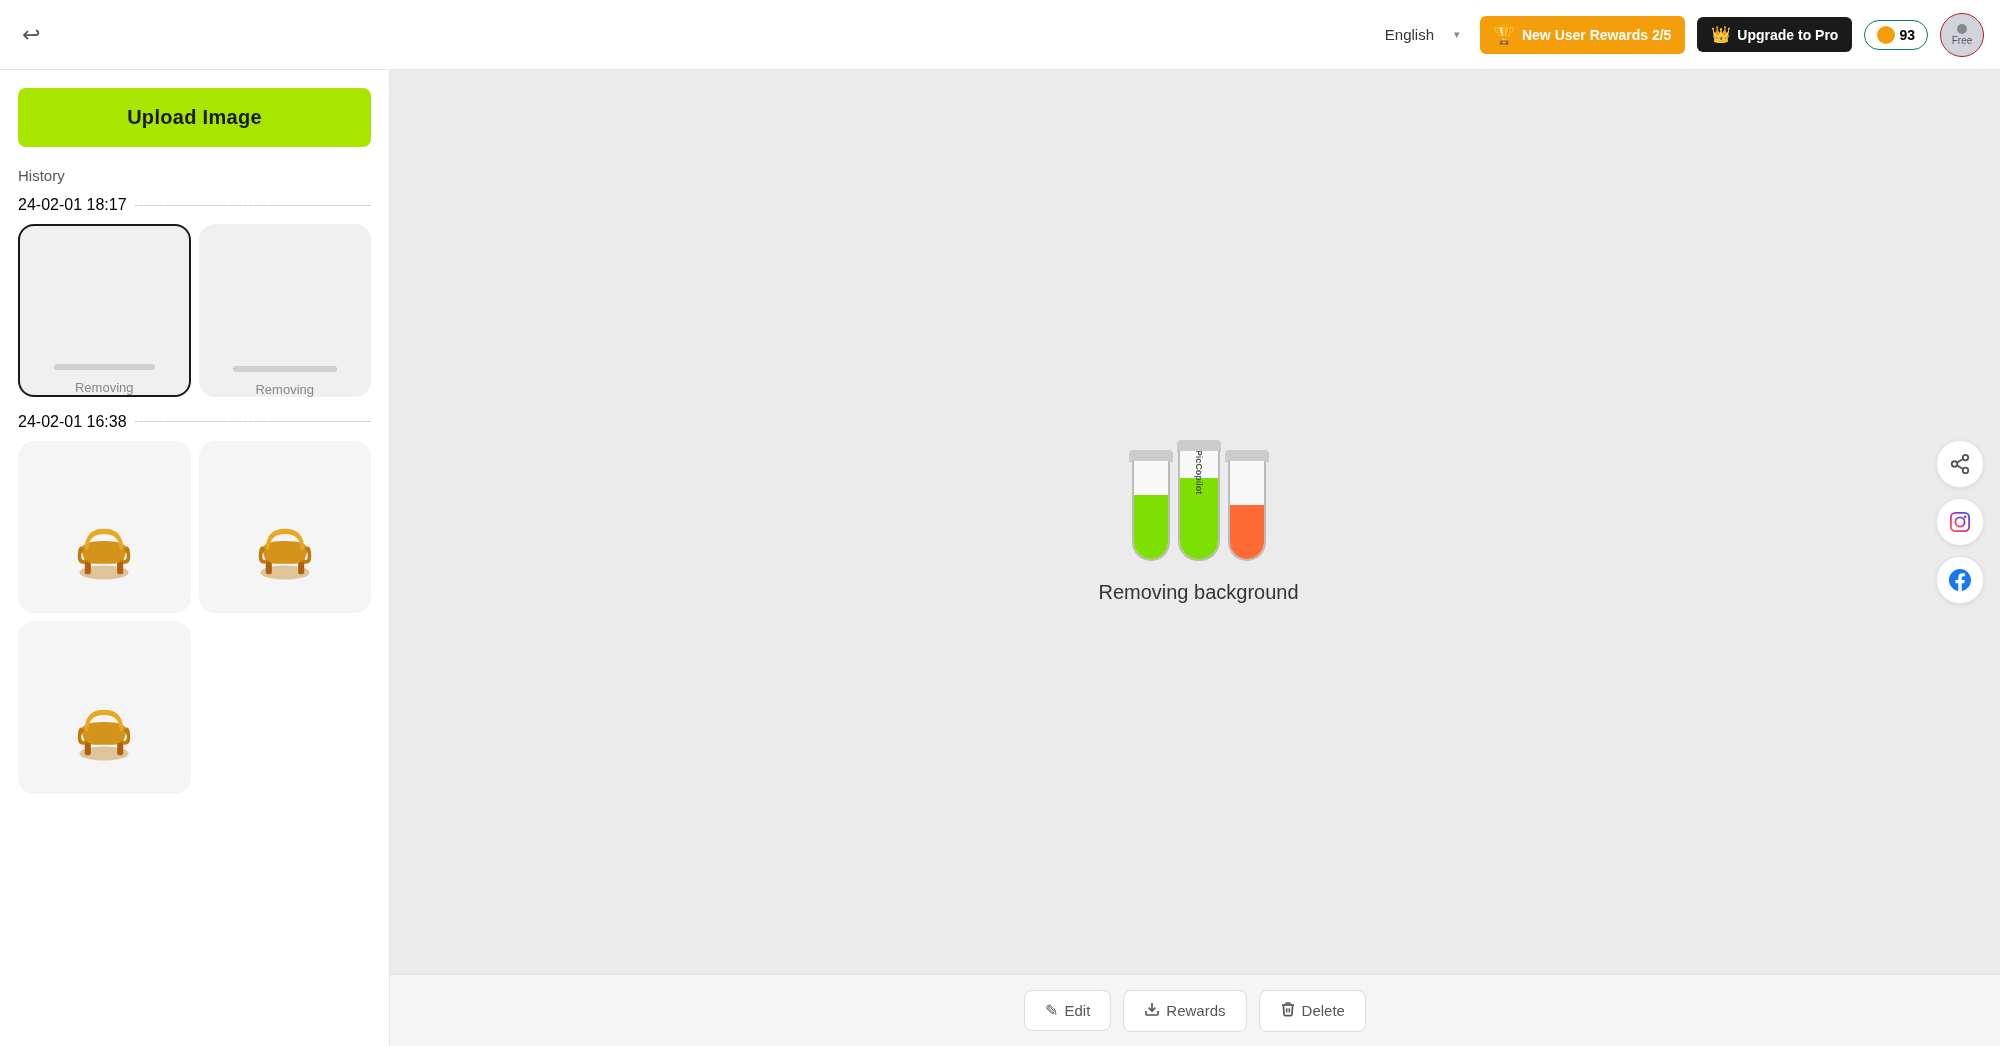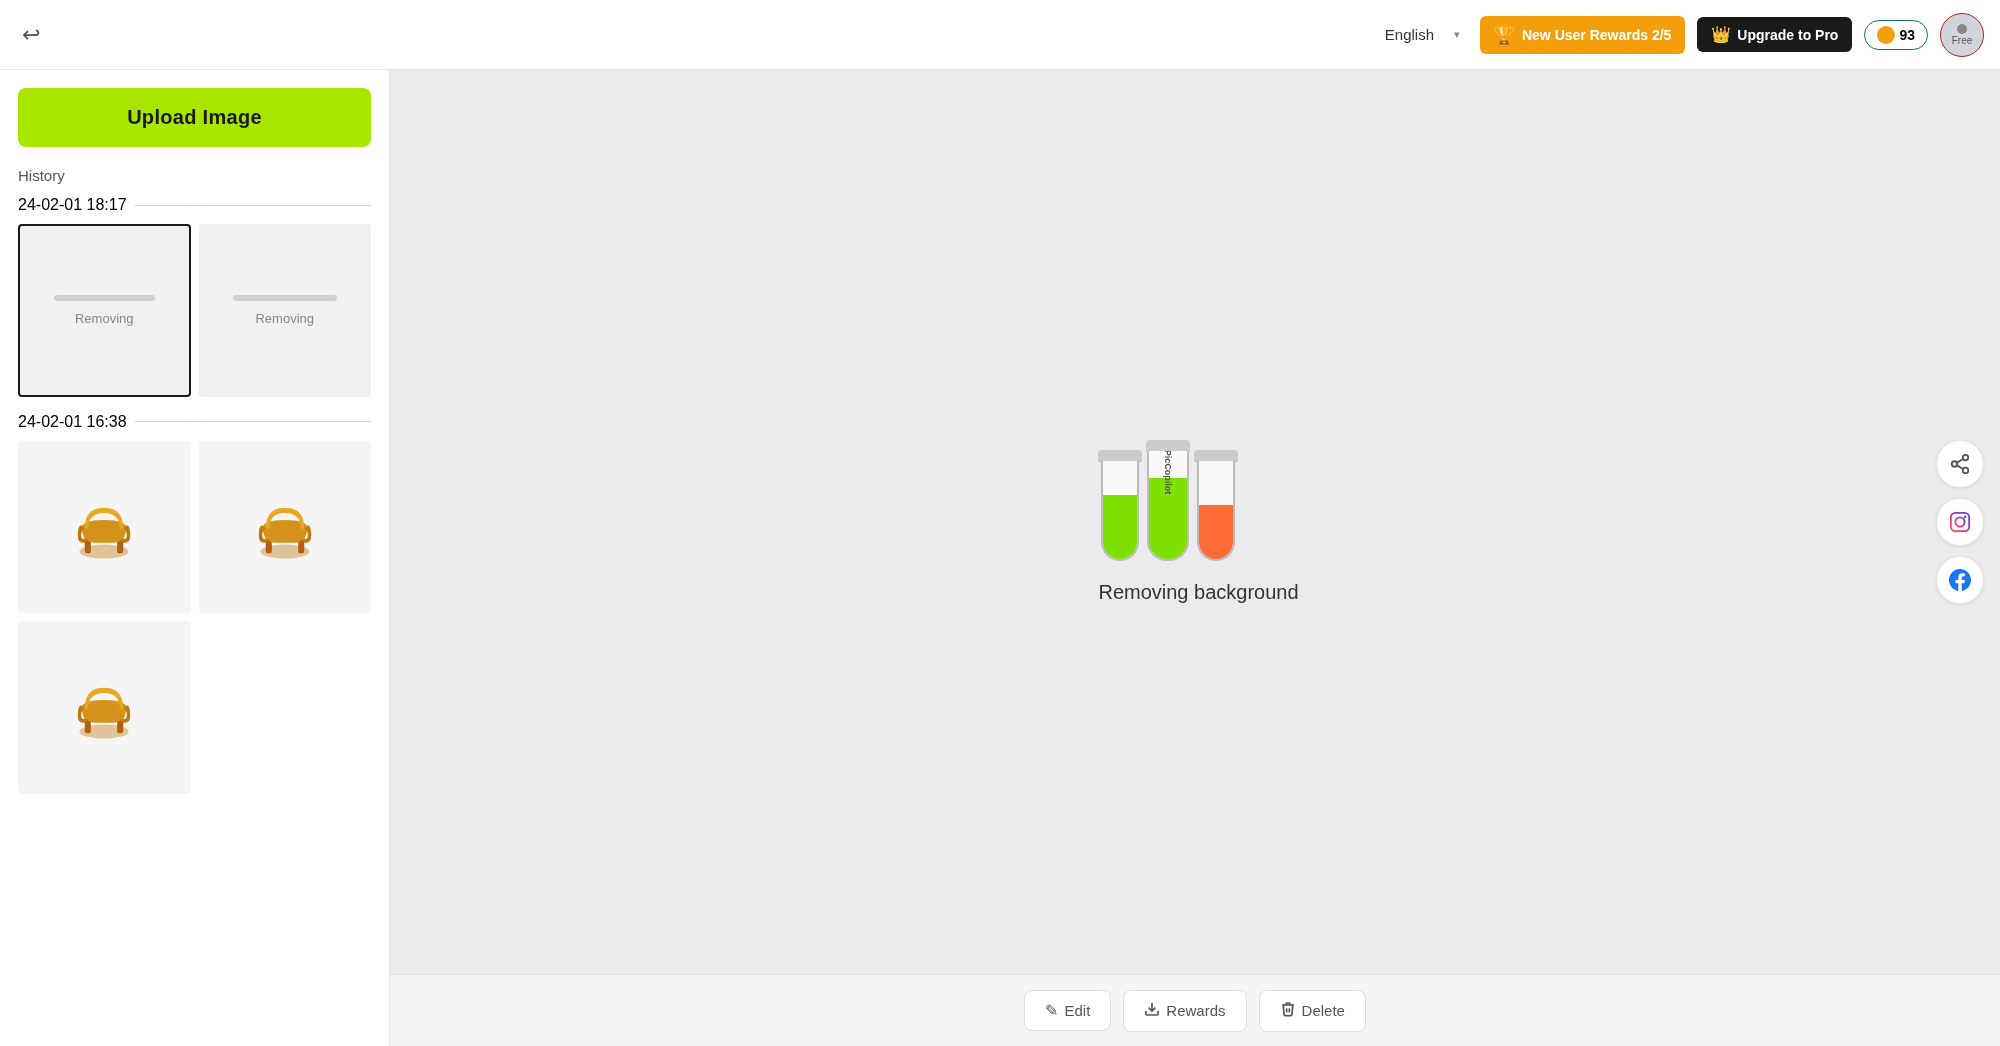--- a/index.html
+++ b/index.html
@@ -66,22 +66,22 @@
       font-size: 15px; color: #555; margin-bottom: 12px;
     }
     .date-group { margin-bottom: 16px; }
     .date-header {
       display: flex; align-items: center; gap: 8px;
       font-size: 16px; color: #000000; margin-bottom: 10px;
     }
     .date-line { flex: 1; height: 1px; background: #ddd; border: none; border-top: 1px dashed #ccc; }
     .thumb-grid { display: grid; grid-template-columns: 1fr 1fr; gap: 8px; }
     .thumb-card {
-      background: #f5f5f5; border-radius: 4px; aspect-ratio: 1;
-      display: flex; flex-direction: column; align-items: center; justify-content: center;
+      background: #f5f5f5; border-radius: 16px; aspect-ratio: 1;
+      display: flex; flex-direction: column; align-items: center; justify-content: flex-end;
       cursor: pointer; overflow: hidden; position: relative;
     }
     .thumb-card.selected { border: 2px solid #1a1a1a; background: #fff; }
     .thumb-card.removing { background: #f0f0f0; }
     .removing-bar {
       width: 60%; height: 6px; background: #d0d0d0; border-radius: 3px; margin-bottom: 10px;
     }
     .removing-text { font-size: 13px; color: #888; }
     
     .chair-thumb {
@@ -90,21 +90,21 @@
 
     
     .content-area {
       flex: 1; display: flex; flex-direction: column; position: relative; background: #ebebeb;
     }
     .canvas-area {
       flex: 1; display: flex; align-items: center; justify-content: center;
       position: relative;
     }
     .processing-visual {
-      display: flex; flex-direction: column; align-items: flex-start; gap: 20px; margin-left: 7px;
+      display: flex; flex-direction: column; align-items: center; gap: 20px; margin-left: 7px;
     }
     .test-tubes {
       display: flex; align-items: flex-end; gap: 4px; height: 120px;
     }
     .tube-wrapper {
       display: flex; flex-direction: column; align-items: center; position: relative;
     }
     .tube {
       width: 38px; height: 100px; border: 2px solid #bbb; border-radius: 0 0 20px 20px;
       border-top: none; position: relative; overflow: hidden; background: #f9f9f9;

